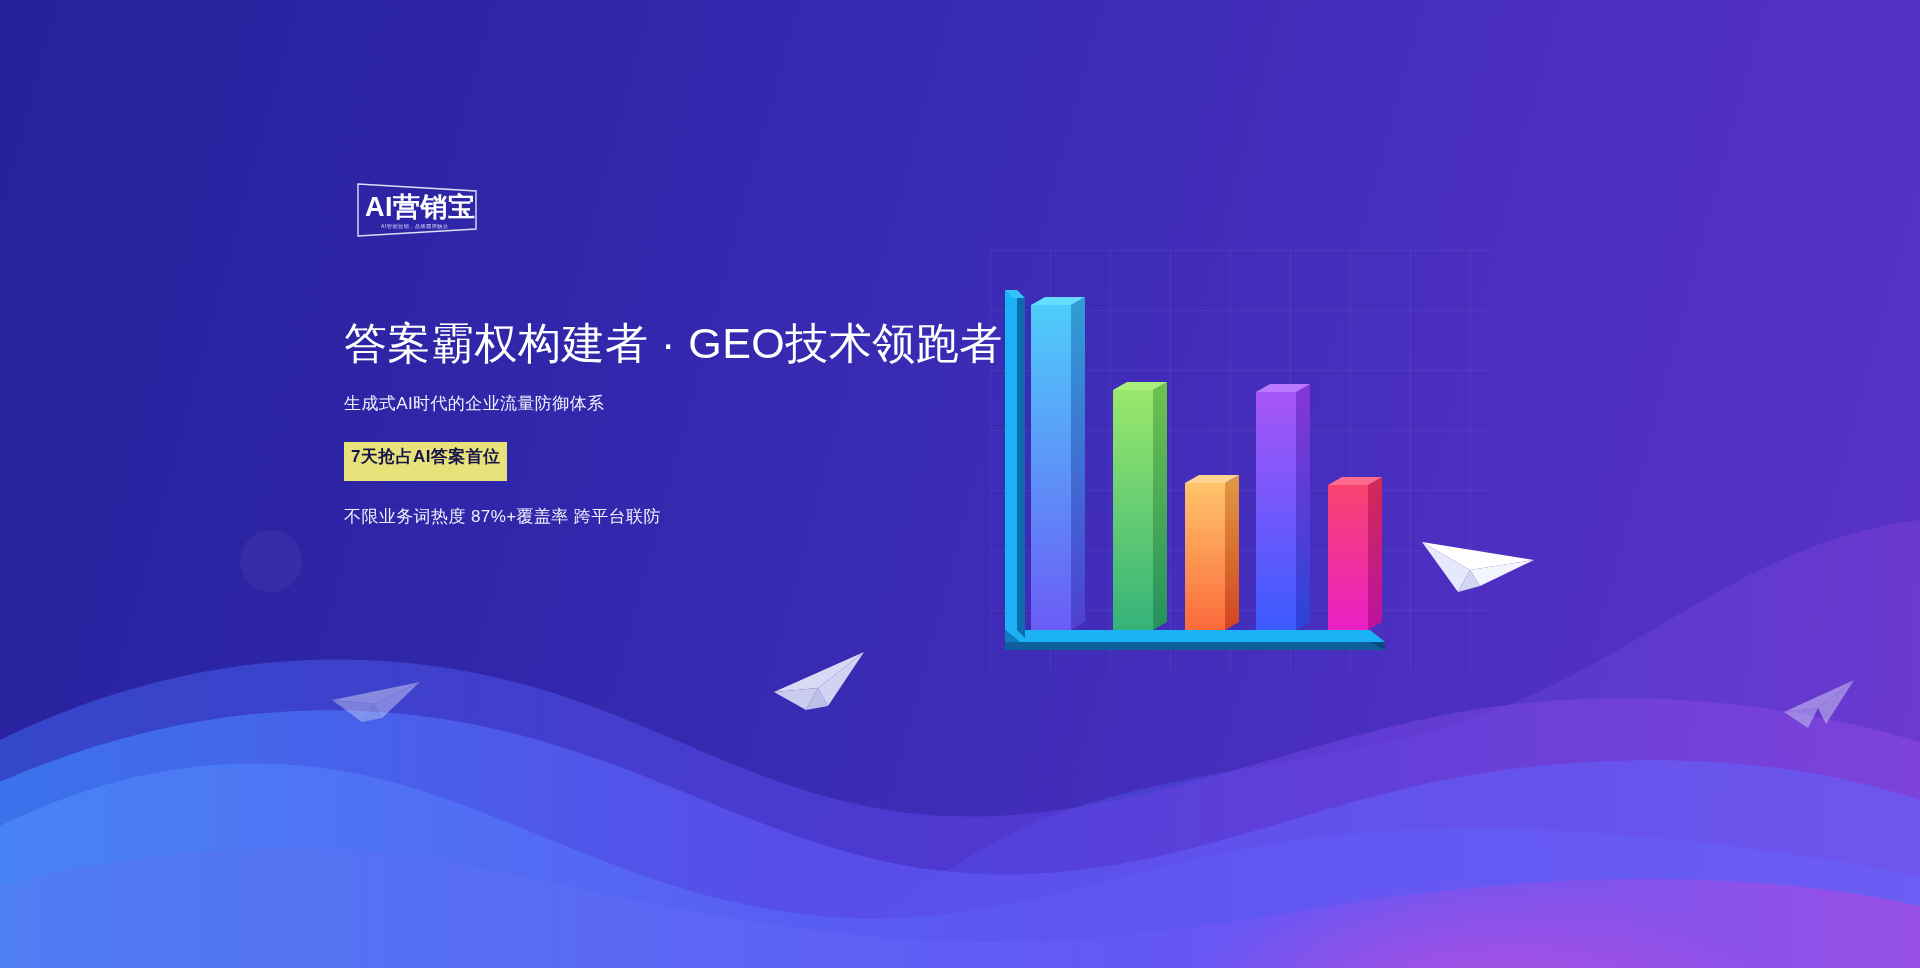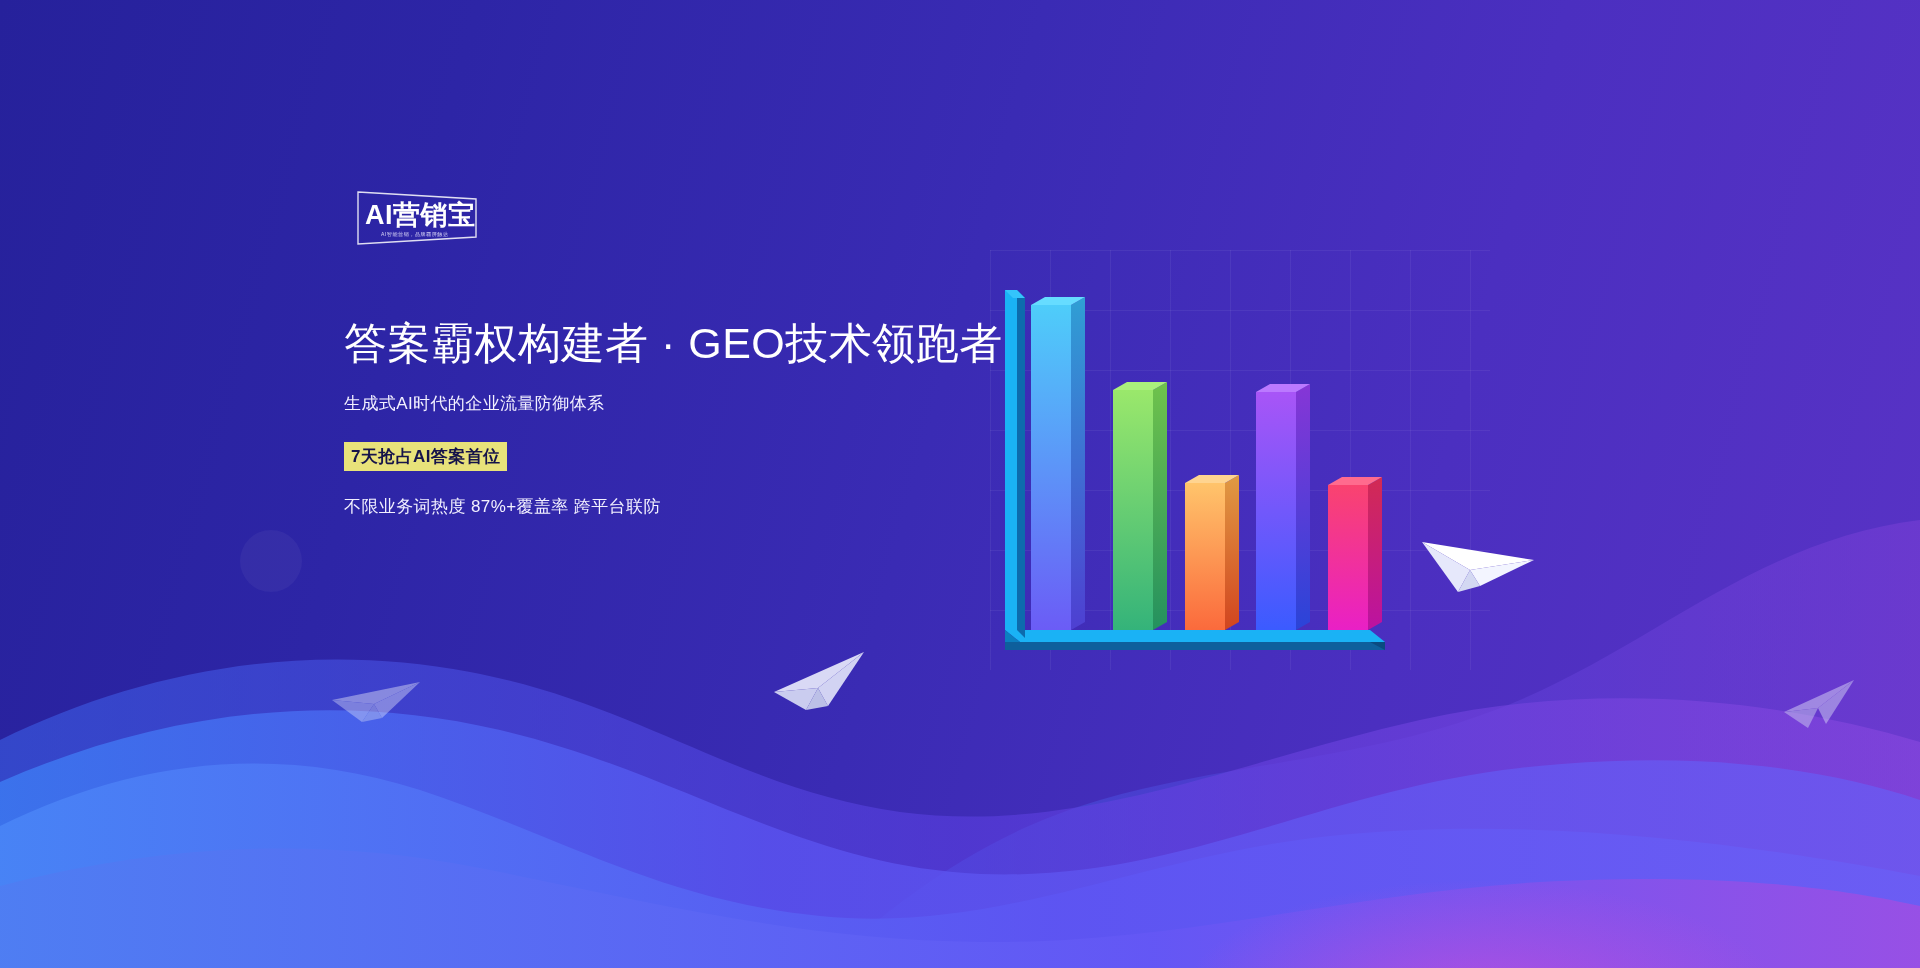--- a/index.html
+++ b/index.html
@@ -17,21 +17,21 @@
       linear-gradient(to bottom, rgba(255,255,255,.055) 1px, transparent 1px);
     background-size:60px 60px;
     pointer-events:none;
   }
   .circle-deco{
     position:absolute;border-radius:50%;
     background:rgba(255,255,255,.045);
   }
   
   .logo{
-    position:absolute;left:352px;top:188px;width:130px;height:60px;
+    position:absolute;left:352px;top:180px;width:130px;height:60px;
   }
   .logo-frame{position:absolute;inset:0;width:130px;height:60px;}
   .logo-word{
     position:absolute;left:13px;top:12px;width:108px;
     color:#ffffff;font-size:27px;font-weight:bold;letter-spacing:.5px;
     line-height:30px;white-space:nowrap;
     font-family:"Liberation Sans",sans-serif;
   }
   .logo-tag{
     position:absolute;left:14px;top:43px;width:106px;text-align:center;
@@ -43,21 +43,21 @@
   .headline{
     color:#ffffff;font-size:43px;font-weight:400;line-height:1.18;
     white-space:nowrap;letter-spacing:.5px;margin:0 0 24px 0;
   }
   .sub{
     color:#f2f0ff;font-size:17px;line-height:1.3;white-space:nowrap;
     margin:0 0 27px 0;font-weight:400;letter-spacing:.4px;
   }
   .sub.hl{
     display:inline-block;background:#e8e27a;color:#15134a;
-    font-weight:bold;padding:4px 7px 3px 7px;margin-bottom:25px;
+    font-weight:bold;padding:4px 7px 13px 7px;margin-bottom:25px;
   }
   .sub.last{margin-bottom:0;}
   .hl-row{margin:0 0 0 0;}
   
   .chart{position:absolute;left:975px;top:290px;width:480px;height:380px;}
   .chart svg{display:block;}
   
   .plane{position:absolute;}
 </style>
 </head>

